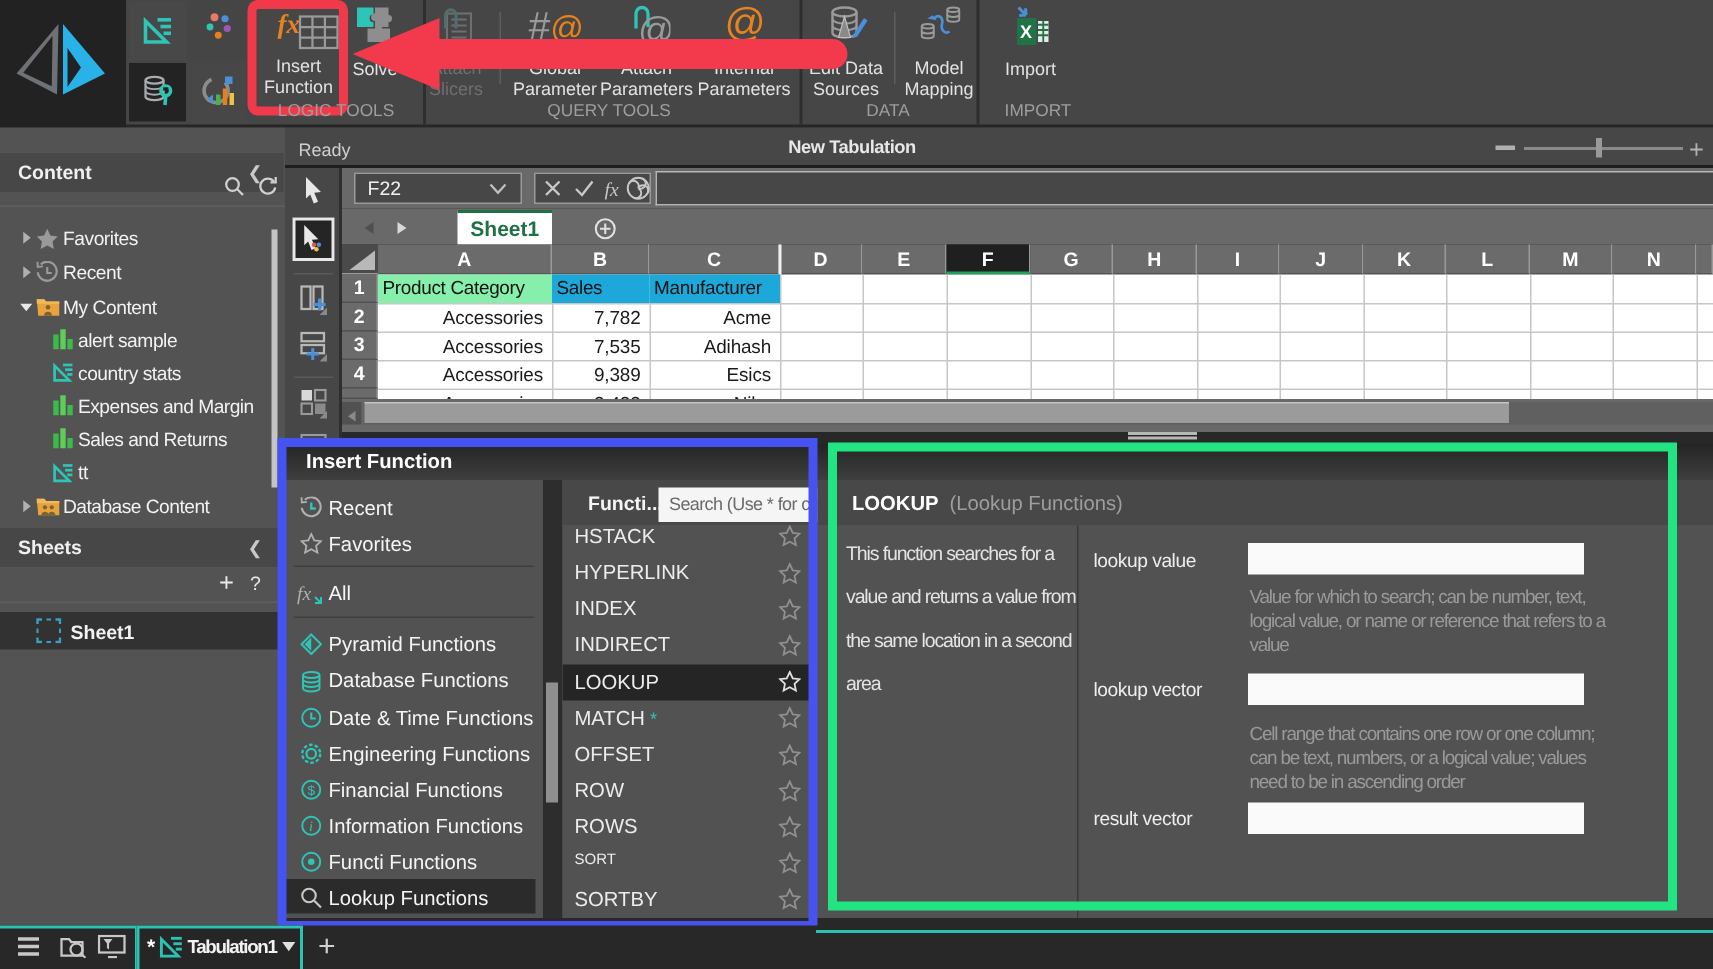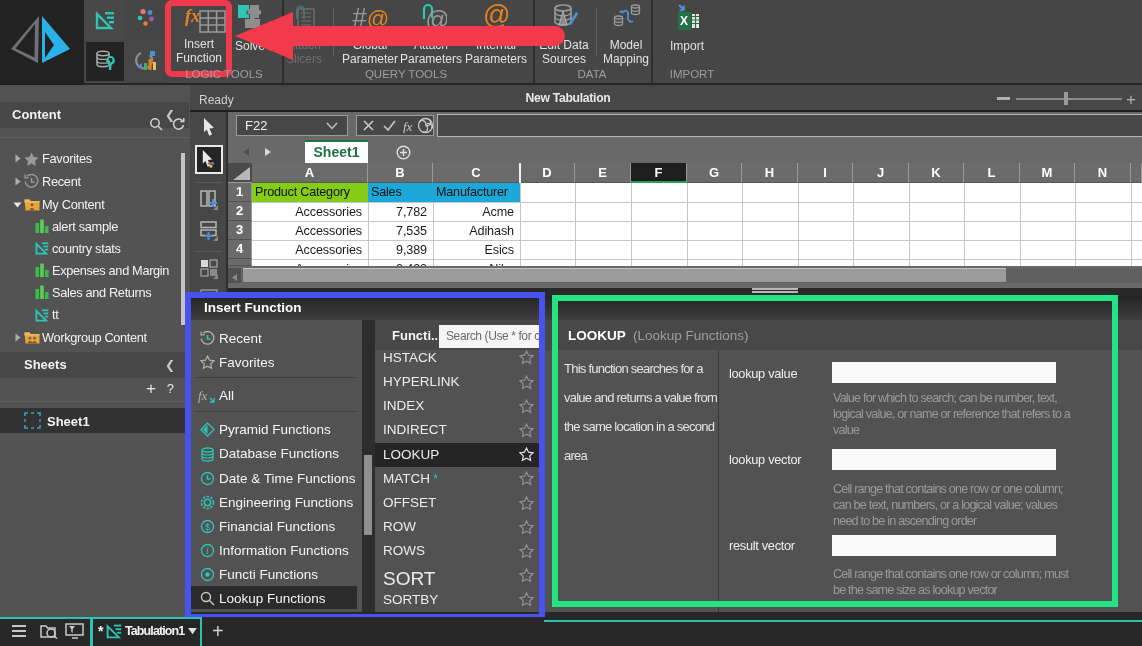--- a/index.html
+++ b/index.html
@@ -216,25 +216,25 @@
       <path d="M0.5 0.5 L5.5 4.5 L0.5 8.5 Z" fill="#b0b0b0"></path>
     </svg>
   <svg class="abs" style="left:24px;top:330px" width="16" height="14" viewBox="0 0 16 14">
       <path d="M0.5 2.5 h5 l1.2 1.5 h8.8 v9.5 h-14 z" fill="#e8a33d"></path>
       <path d="M0.5 2.5 h5 l1.2 1.5 h8.8 v1.5 h-15 z" fill="#f0b95c"></path>
       <circle cx="6" cy="8.2" r="1.4" fill="#7a6434"></circle>
       <path d="M3.6 13.5 a2.4 2.4 0 0 1 4.8 0 z" fill="#7a6434"></path>
       <circle cx="10.5" cy="8.2" r="1.4" fill="#7a6434"></circle>
       <path d="M8.1 13.5 a2.4 2.4 0 0 1 4.8 0 z" fill="#7a6434"></path>
     </svg>
-  <div class="abs" style="left:42px;top:329.5px;color:#f2f2f2;font-size:12.8px;letter-spacing:-0.35px;">Workgroup Content</div>
+  <div class="abs" style="left:42px;top:329.5px;color:#f2f2f2;font-size:12.8px;letter-spacing:-0.35px;">Database Content</div>
 
   <div class="abs" style="left:181px;top:153px;width:4px;height:172px;background:#c4c4c4;"></div>
 
-  <div class="abs" style="left:0;top:352px;width:189px;height:26px;background:#474747;color:#f0f0f0;font-size:13px;font-weight:bold;line-height:26px;padding-left:24px;">Sheets
+  <div class="abs" style="left:0;top:352px;width:189px;height:26px;background:#474747;color:#f0f0f0;font-size:13px;font-weight:bold;line-height:26px;padding-left:12px;">Sheets
     <span style="position:absolute;right:14px;top:0;color:#c9c9c9;font-weight:normal;font-size:12px;">❮</span>
   </div>
   <div class="abs" style="left:146px;top:379px;width:44px;height:20px;color:#e8e8e8;font-size:17px;">+ <span style="font-size:13px;position:relative;top:-1px;left:6px;">?</span></div>
   <div class="abs" style="left:0;top:401px;width:190px;height:1px;background:#606060;"></div>
 
   <div class="abs" style="left:0;top:408px;width:189px;height:25px;background:#323232;"></div>
   <svg class="abs" style="left:24px;top:412px" width="17" height="17" viewBox="0 0 17 17">
     <g stroke="#3a9fc0" stroke-width="1.6" fill="none">
       <path d="M1 4 V1 H4 M13 1 H16 V4 M16 13 V16 H13 M4 16 H1 V13"></path>
       <path d="M7 1 H10 M7 16 H10 M1 7 V10 M16 7 V10" stroke-width="1.4"></path>
@@ -356,21 +356,21 @@
   <div class="abs" style="left:909px;top:183px;width:1px;height:83px;background:#c6c6c6;"></div>
   <div class="abs" style="left:964px;top:183px;width:1px;height:83px;background:#c6c6c6;"></div>
   <div class="abs" style="left:1020px;top:183px;width:1px;height:83px;background:#c6c6c6;"></div>
   <div class="abs" style="left:1075px;top:183px;width:1px;height:83px;background:#c6c6c6;"></div>
   <div class="abs" style="left:1131px;top:183px;width:1px;height:83px;background:#c6c6c6;"></div>
 
   <div class="abs" style="left:252px;top:202px;width:890px;height:1px;background:#c6c6c6;"></div>
   <div class="abs" style="left:252px;top:221px;width:890px;height:1px;background:#c6c6c6;"></div>
   <div class="abs" style="left:252px;top:240px;width:890px;height:1px;background:#c6c6c6;"></div>
   <div class="abs" style="left:252px;top:259px;width:890px;height:1px;background:#c6c6c6;"></div>
-  <div class="abs" style="left:252px;top:183px;width:116px;height:19px;background:#84cc16;color:#111;font-size:12.6px;letter-spacing:-0.2px;line-height:19px;padding-left:3px;overflow:hidden;">Product Category</div>
+  <div class="abs" style="left:252px;top:183px;width:116px;height:19px;background:#86efac;color:#111;font-size:12.6px;letter-spacing:-0.2px;line-height:19px;padding-left:3px;overflow:hidden;">Product Category</div>
   <div class="abs" style="left:368px;top:183px;width:65px;height:19px;background:#1ca9d9;color:#111;font-size:12.6px;letter-spacing:-0.2px;line-height:19px;padding-left:3px;overflow:hidden;">Sales</div>
   <div class="abs" style="left:433px;top:183px;width:87px;height:19px;background:#1ca9d9;color:#111;font-size:12.6px;letter-spacing:-0.2px;line-height:19px;padding-left:3px;overflow:hidden;">Manufacturer</div>
   <div class="abs" style="left:252px;top:203px;width:110px;height:18px;color:#1a1a1a;font-size:12.6px;letter-spacing:-0.1px;line-height:18px;text-align:right;">Accessories</div>
   <div class="abs" style="left:368px;top:203px;width:59px;height:18px;color:#1a1a1a;font-size:12.6px;letter-spacing:-0.1px;line-height:18px;text-align:right;">7,782</div>
   <div class="abs" style="left:433px;top:203px;width:81px;height:18px;color:#1a1a1a;font-size:12.6px;letter-spacing:-0.1px;line-height:18px;text-align:right;">Acme</div>
   <div class="abs" style="left:252px;top:222px;width:110px;height:18px;color:#1a1a1a;font-size:12.6px;letter-spacing:-0.1px;line-height:18px;text-align:right;">Accessories</div>
   <div class="abs" style="left:368px;top:222px;width:59px;height:18px;color:#1a1a1a;font-size:12.6px;letter-spacing:-0.1px;line-height:18px;text-align:right;">7,535</div>
   <div class="abs" style="left:433px;top:222px;width:81px;height:18px;color:#1a1a1a;font-size:12.6px;letter-spacing:-0.1px;line-height:18px;text-align:right;">Adihash</div>
   <div class="abs" style="left:252px;top:241px;width:110px;height:18px;color:#1a1a1a;font-size:12.6px;letter-spacing:-0.1px;line-height:18px;text-align:right;">Accessories</div>
   <div class="abs" style="left:368px;top:241px;width:59px;height:18px;color:#1a1a1a;font-size:12.6px;letter-spacing:-0.1px;line-height:18px;text-align:right;">9,389</div>
@@ -500,21 +500,21 @@
       <div style="position:absolute;left:8px;top:169.2px;color:#ececec;font-size:13.5px;">ROW</div>
       <svg style="position:absolute;left:144px;top:169.7px" width="15" height="15" viewBox="0 0 15 15">
         <path d="M7.5 1 L9.5 5.2 L14 5.8 L10.7 8.9 L11.6 13.4 L7.5 11.2 L3.4 13.4 L4.3 8.9 L1 5.8 L5.5 5.2 Z" fill="none" stroke="#909090" stroke-width="1.2"></path>
       </svg>
       <div style="position:absolute;left:0;top:189.4px;width:171px;height:24.2px;"></div>
       <div style="position:absolute;left:8px;top:193.4px;color:#ececec;font-size:13.5px;">ROWS</div>
       <svg style="position:absolute;left:144px;top:193.9px" width="15" height="15" viewBox="0 0 15 15">
         <path d="M7.5 1 L9.5 5.2 L14 5.8 L10.7 8.9 L11.6 13.4 L7.5 11.2 L3.4 13.4 L4.3 8.9 L1 5.8 L5.5 5.2 Z" fill="none" stroke="#909090" stroke-width="1.2"></path>
       </svg>
       <div style="position:absolute;left:0;top:213.6px;width:171px;height:24.2px;"></div>
-      <div style="position:absolute;left:8px;top:217.6px;color:#ececec;font-size:19px;">SORT</div>
+      <div style="position:absolute;left:8px;top:217.6px;color:#ececec;font-size:10px;">SORT</div>
       <svg style="position:absolute;left:144px;top:218.1px" width="15" height="15" viewBox="0 0 15 15">
         <path d="M7.5 1 L9.5 5.2 L14 5.8 L10.7 8.9 L11.6 13.4 L7.5 11.2 L3.4 13.4 L4.3 8.9 L1 5.8 L5.5 5.2 Z" fill="none" stroke="#909090" stroke-width="1.2"></path>
       </svg>
       <div style="position:absolute;left:0;top:237.8px;width:171px;height:24.2px;"></div>
       <div style="position:absolute;left:8px;top:241.8px;color:#ececec;font-size:13.5px;">SORTBY</div>
       <svg style="position:absolute;left:144px;top:242.3px" width="15" height="15" viewBox="0 0 15 15">
         <path d="M7.5 1 L9.5 5.2 L14 5.8 L10.7 8.9 L11.6 13.4 L7.5 11.2 L3.4 13.4 L4.3 8.9 L1 5.8 L5.5 5.2 Z" fill="none" stroke="#909090" stroke-width="1.2"></path>
       </svg>
     </div>
   <div class="abs" style="left:545px;top:320px;width:597px;height:30px;background:#484848;"></div>
@@ -523,21 +523,20 @@
   <div class="abs" style="left:564px;top:354px;width:200px;color:#e4e4e4;font-size:13px;letter-spacing:-0.75px;line-height:29px;">This function searches for a<br>value and returns a value from<br>the same location in a second<br>area</div>
   <div class="abs" style="left:718px;top:350px;width:1px;height:262px;background:#3a3a3a;"></div>
   <div class="abs" style="left:729px;top:366px;color:#eeeeee;font-size:12.8px;letter-spacing:-0.3px;">lookup value</div>
   <div class="abs" style="left:729px;top:452px;color:#eeeeee;font-size:12.8px;letter-spacing:-0.3px;">lookup vector</div>
   <div class="abs" style="left:729px;top:538px;color:#eeeeee;font-size:12.8px;letter-spacing:-0.3px;">result vector</div>
   <div class="abs" style="left:832px;top:362px;width:224px;height:21px;background:#fafafa;"></div>
   <div class="abs" style="left:832px;top:449px;width:224px;height:21px;background:#fafafa;"></div>
   <div class="abs" style="left:832px;top:535px;width:224px;height:21px;background:#fafafa;"></div>
   <div class="abs" style="left:833px;top:391px;width:260px;color:#9a9a9a;font-size:12.6px;letter-spacing:-0.8px;line-height:15.8px;">Value for which to search; can be number, text,<br>logical value, or name or reference that refers to a<br>value</div>
   <div class="abs" style="left:833px;top:482px;width:260px;color:#9a9a9a;font-size:12.6px;letter-spacing:-0.8px;line-height:15.8px;">Cell range that contains one row or one column;<br>can be text, numbers, or a logical value; values<br>need to be in ascending order</div>
-  <div class="abs" style="left:833px;top:567px;width:260px;color:#9a9a9a;font-size:12.6px;letter-spacing:-0.8px;line-height:15.8px;">Cell range that contains one row or column; must<br>be the same size as lookup vector</div>
 
   <div class="abs" style="left:185px;top:292px;width:360px;height:328px;border:6px solid #4753f0;"></div>
   <div class="abs" style="left:552px;top:295px;width:566px;height:312px;border:6px solid #22e483;"></div>
 
   <div class="abs" style="left:0;top:617px;width:1142px;height:29px;background:#282828;"></div>
   <div class="abs" style="left:544px;top:620px;width:598px;height:2px;background:#2cc2b2;"></div>
   <div class="abs" style="left:-2px;top:617px;width:94px;height:31px;border:2px solid #2cc2b2;background:#282828;"></div>
   <div class="abs" style="left:91px;top:617px;width:111px;height:31px;border:2px solid #2cc2b2;background:#262626;"></div>
 
   <svg class="abs" style="left:11px;top:624px" width="16" height="14" viewBox="0 0 16 14">

